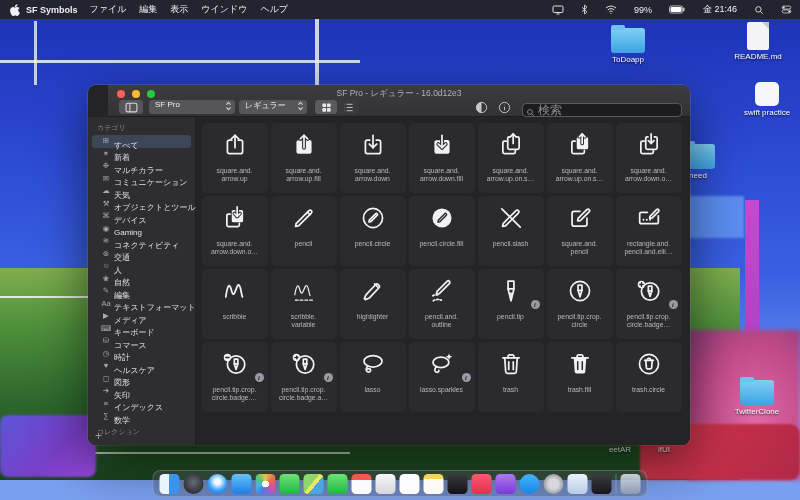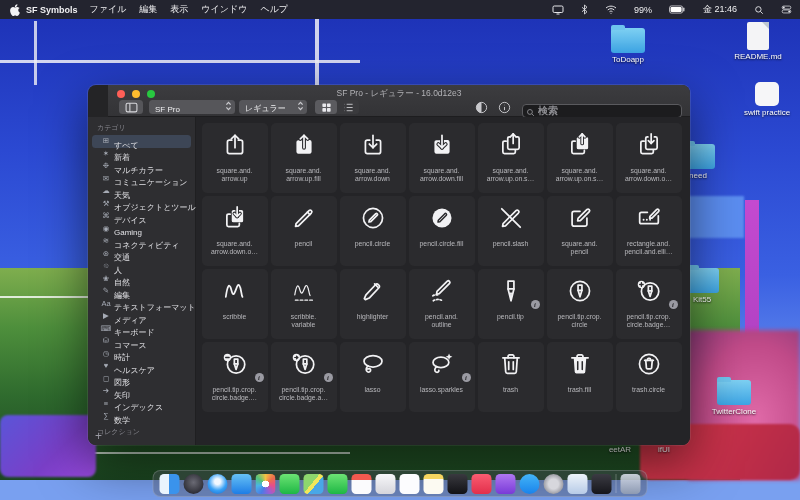--- a/index.html
+++ b/index.html
@@ -27,31 +27,31 @@
 .stext{font-size:9px;color:#f0f0f2;}
 
 .window{position:absolute;left:88px;top:85px;width:602px;height:360px;border-radius:8px;overflow:hidden;background:#242426;box-shadow:0 18px 50px rgba(0,0,0,.55),0 0 0 1px rgba(255,255,255,.12);z-index:50;}
 .whead{position:absolute;left:0;top:0;right:0;height:32px;background:linear-gradient(180deg,#3c3c3f,#333336);border-bottom:1px solid #1d1d1f;margin-left:20px;}
 .lights{position:absolute;left:9px;top:5px;display:flex;gap:7px;}
 .lt{width:8px;height:8px;border-radius:50%;}
 .red{background:#ff5f57}.yel{background:#febc2e}.grn{background:#28c840}
 .wtitle{position:absolute;top:3px;left:0;right:0;text-align:center;font-size:8.5px;color:#b2b2b6;}
 .toolbar{position:absolute;left:0;right:0;top:14px;height:17px;}
 .tbtn{position:absolute;left:11px;top:1px;width:24px;height:14px;background:#56565a;border:none;border-radius:3.5px;display:flex;align-items:center;justify-content:center;}
-.popup{position:absolute;top:1px;height:14px;background:#56565a;border-radius:3.5px;display:flex;align-items:flex-end;justify-content:space-between;padding:0 3px 0 6px;color:#f0f0f2;font-size:8px;}
+.popup{position:absolute;top:1px;height:14px;background:#56565a;border-radius:3.5px;display:flex;align-items:flex-start;justify-content:space-between;padding:0 3px 0 6px;color:#f0f0f2;font-size:8px;}
 .fontpop{left:41px;width:86px;}
 .weightpop{left:131px;width:68px;}
 .seg{position:absolute;left:207px;top:1px;height:14px;background:#3a3a3d;border-radius:3.5px;display:flex;}
 .segbtn{width:22px;height:14px;display:flex;align-items:center;justify-content:center;border-radius:3.5px;}
 .segbtn.on{background:#5b5b5f;}
 .tcirc{position:absolute;top:1px;width:15px;height:15px;display:flex;align-items:center;justify-content:center;}
 .appear{left:366px;}
 .infob{left:389px;}
 .searchwrap{position:absolute;left:414px;right:8px;top:1px;height:14px;}
-.search{width:100%;height:100%;background:#1c1c1e;border:1px solid #5a5a5e;border-radius:4px;color:#ddd;font-size:10px;padding:0 4px 0 15px;outline:none;font-family:inherit;font-weight:bold;}
+.search{width:100%;height:100%;background:#1c1c1e;border:1px solid #5a5a5e;border-radius:4px;color:#ddd;font-size:12px;padding:0 4px 0 15px;outline:none;font-family:inherit;}
 .search::placeholder{color:#8e8e93;}
 .smag{position:absolute;left:4px;top:2.5px;}
 
 .sidebar{position:absolute;left:0;top:32px;bottom:0;width:108px;background:#2e2e31;border-right:1px solid #1f1f21;padding-top:2px;}
 .shead{color:#85858c;font-size:7px;padding:4px 9px 2px;}
 .srow{display:flex;align-items:center;height:12.5px;padding-left:8px;margin:0 4px;border-radius:3.5px;}
 .srow.sel{background:#3d4656;}
 .sic{width:12px;font-size:7.5px;color:#a6abb5;text-align:center;flex:none;line-height:12px;}
 .slb{color:#e2e2e6;font-size:8px;white-space:nowrap;margin-left:2px;margin-top:8px;}
 .addbtn{position:absolute;bottom:3px;left:7px;color:#9a9aa2;font-size:12px;line-height:12px;}
@@ -104,33 +104,29 @@
       <div class="dlb">ToDoapp</div>
     </div>
     <div class="dicon" style="left: 737px; top: 82px;">
       <div class="dg app"></div>
       <div class="dlb">swift practice</div>
     </div>
     <div class="dicon" style="left: 668px; top: 144px;">
       <div class="dg folder"></div>
       <div class="dlb">need</div>
     </div>
-    <div class="dicon" style="left: 672px; top: 268px;">
-      <div class="dg folder"></div>
-      <div class="dlb">Kit55</div>
-    </div>
     <div class="dicon" style="left: 590px; top: 418px;">
       <div class="dg folder"></div>
       <div class="dlb">eetAR</div>
     </div>
     <div class="dicon" style="left: 634px; top: 418px;">
       <div class="dg folder"></div>
       <div class="dlb">ifUI</div>
     </div>
-    <div class="dicon" style="left: 704px; top: 380px;">
+    <div class="dicon" style="left: 727px; top: 380px;">
       <div class="dg folder"></div>
       <div class="dlb">TwitterClone</div>
     </div>
   </div>
 
 <div class="menubar">
   <span class="applelogo">
     <svg width="10" height="12" viewBox="0 0 814 1000" fill="#f2f2f4">
         <path d="M788 341c-6 4-110 62-110 190 0 148 130 200 134 201-1 3-21 71-69 141-43 61-88 123-156 123s-86-40-165-40c-77 0-104 41-167 41s-107-57-157-127C40 789 0 665 0 547c0-189 123-289 244-289 64 0 118 42 159 42 39 0 99-45 172-45 28 0 127 3 213 86zM554 180c32-38 55-91 55-144 0-7-1-15-2-21-52 2-114 35-152 78-29 33-57 86-57 140 0 8 1 16 2 19 3 1 9 2 14 2 47 0 106-31 140-74z"></path>
       </svg>

